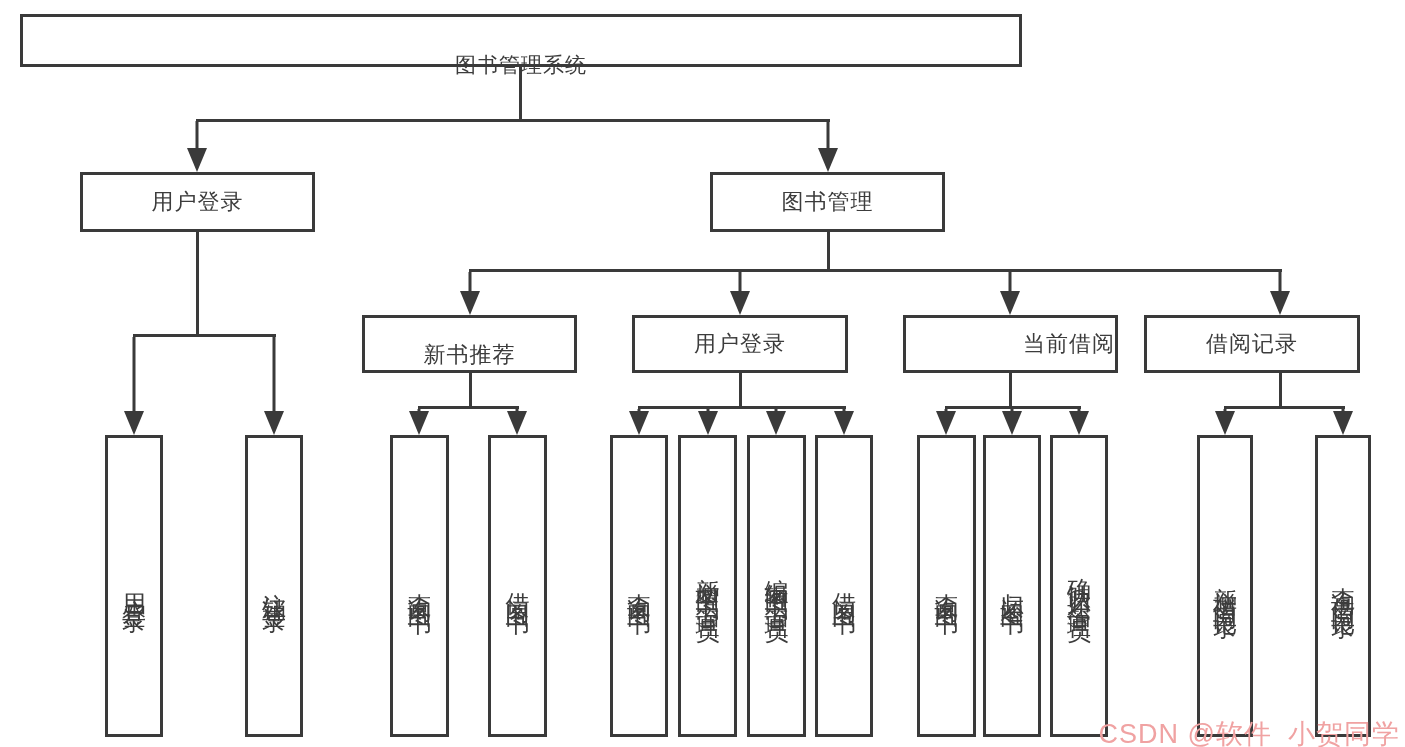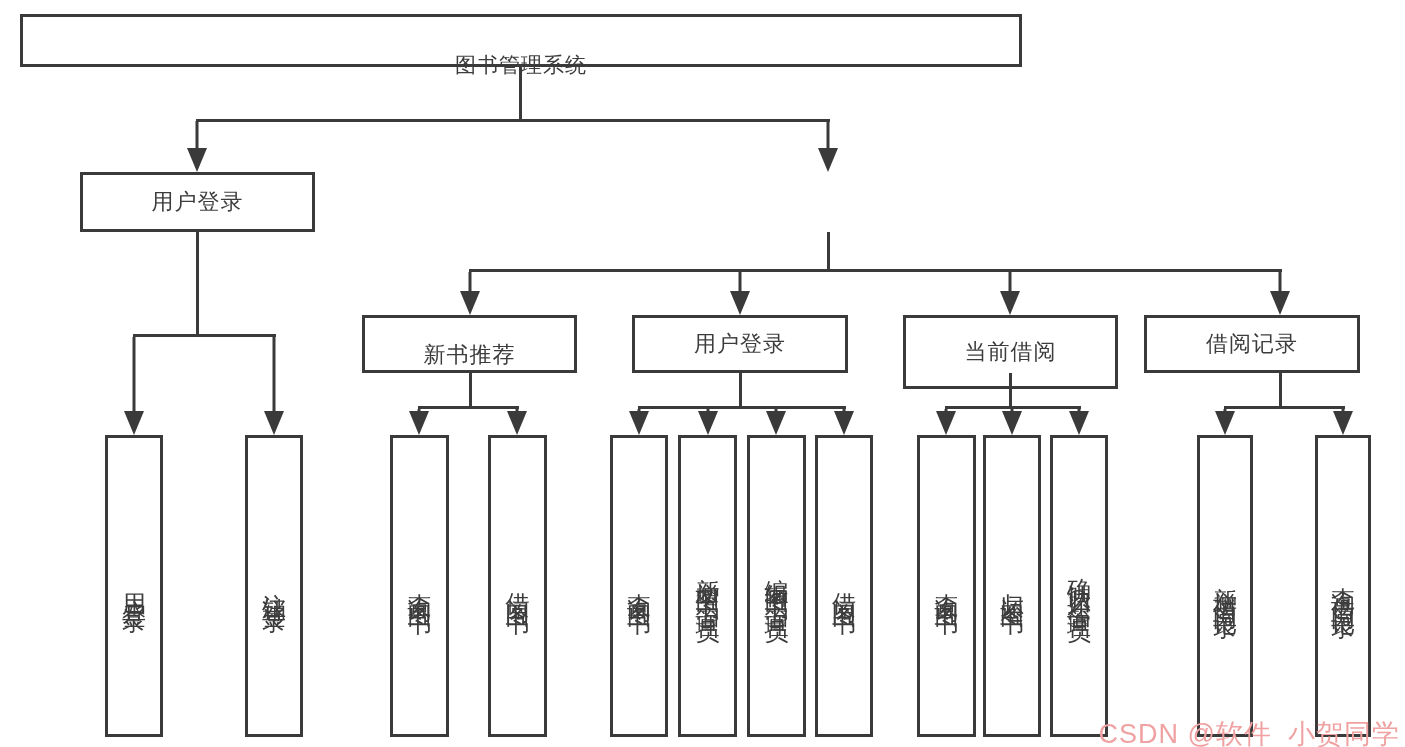--- a/index.html
+++ b/index.html
@@ -92,40 +92,43 @@
   </div>
 
   <div class="seg" style="left:519px;top:67px;width:3px;height:54px;"></div>
   <div class="seg" style="left:196px;top:119px;width:634px;height:3px;"></div>
   <div class="drop" style="left:187px;top:121px;height:51px;"></div>
   <div class="drop" style="left:818px;top:121px;height:51px;"></div>
 
   <div class="box" style="left:80px;top:172px;width:235px;height:60px;">
     <span class="hlabel">用户登录</span>
   </div>
+  <div class="box" style="left:710px;top:172px;width:235px;height:60px;">
+    <span class="hlabel">图书管理</span>
+  </div>
 
   <div class="seg" style="left:196px;top:232px;width:3px;height:104px;"></div>
   <div class="seg" style="left:133px;top:334px;width:143px;height:3px;"></div>
   <div class="drop" style="left:124px;top:337px;height:98px;"></div>
   <div class="drop" style="left:264px;top:337px;height:98px;"></div>
 
   <div class="seg" style="left:827px;top:232px;width:3px;height:39px;"></div>
   <div class="seg" style="left:469px;top:269px;width:813px;height:3px;"></div>
   <div class="drop" style="left:460px;top:272px;height:43px;"></div>
   <div class="drop" style="left:730px;top:272px;height:43px;"></div>
   <div class="drop" style="left:1000px;top:272px;height:43px;"></div>
   <div class="drop" style="left:1270px;top:272px;height:43px;"></div>
 
   <div class="box" style="left:362px;top:315px;width:215px;height:58px;align-items:flex-end;">
     <span class="hlabel">新书推荐</span>
   </div>
   <div class="box" style="left:632px;top:315px;width:216px;height:58px;">
     <span class="hlabel">用户登录</span>
   </div>
-  <div class="box" style="left:903px;top:315px;width:215px;height:74px;">
+  <div class="box" style="left:903px;top:315px;width:215px;height:58px;justify-content:flex-end;">
     <span class="hlabel">当前借阅</span>
   </div>
   <div class="box" style="left:1144px;top:315px;width:216px;height:58px;">
     <span class="hlabel">借阅记录</span>
   </div>
 
   <div class="seg" style="left:469px;top:373px;width:3px;height:35px;"></div>
   <div class="seg" style="left:418px;top:406px;width:101px;height:3px;"></div>
   <div class="drop" style="left:409px;top:409px;height:26px;"></div>
   <div class="drop" style="left:507px;top:409px;height:26px;"></div>

